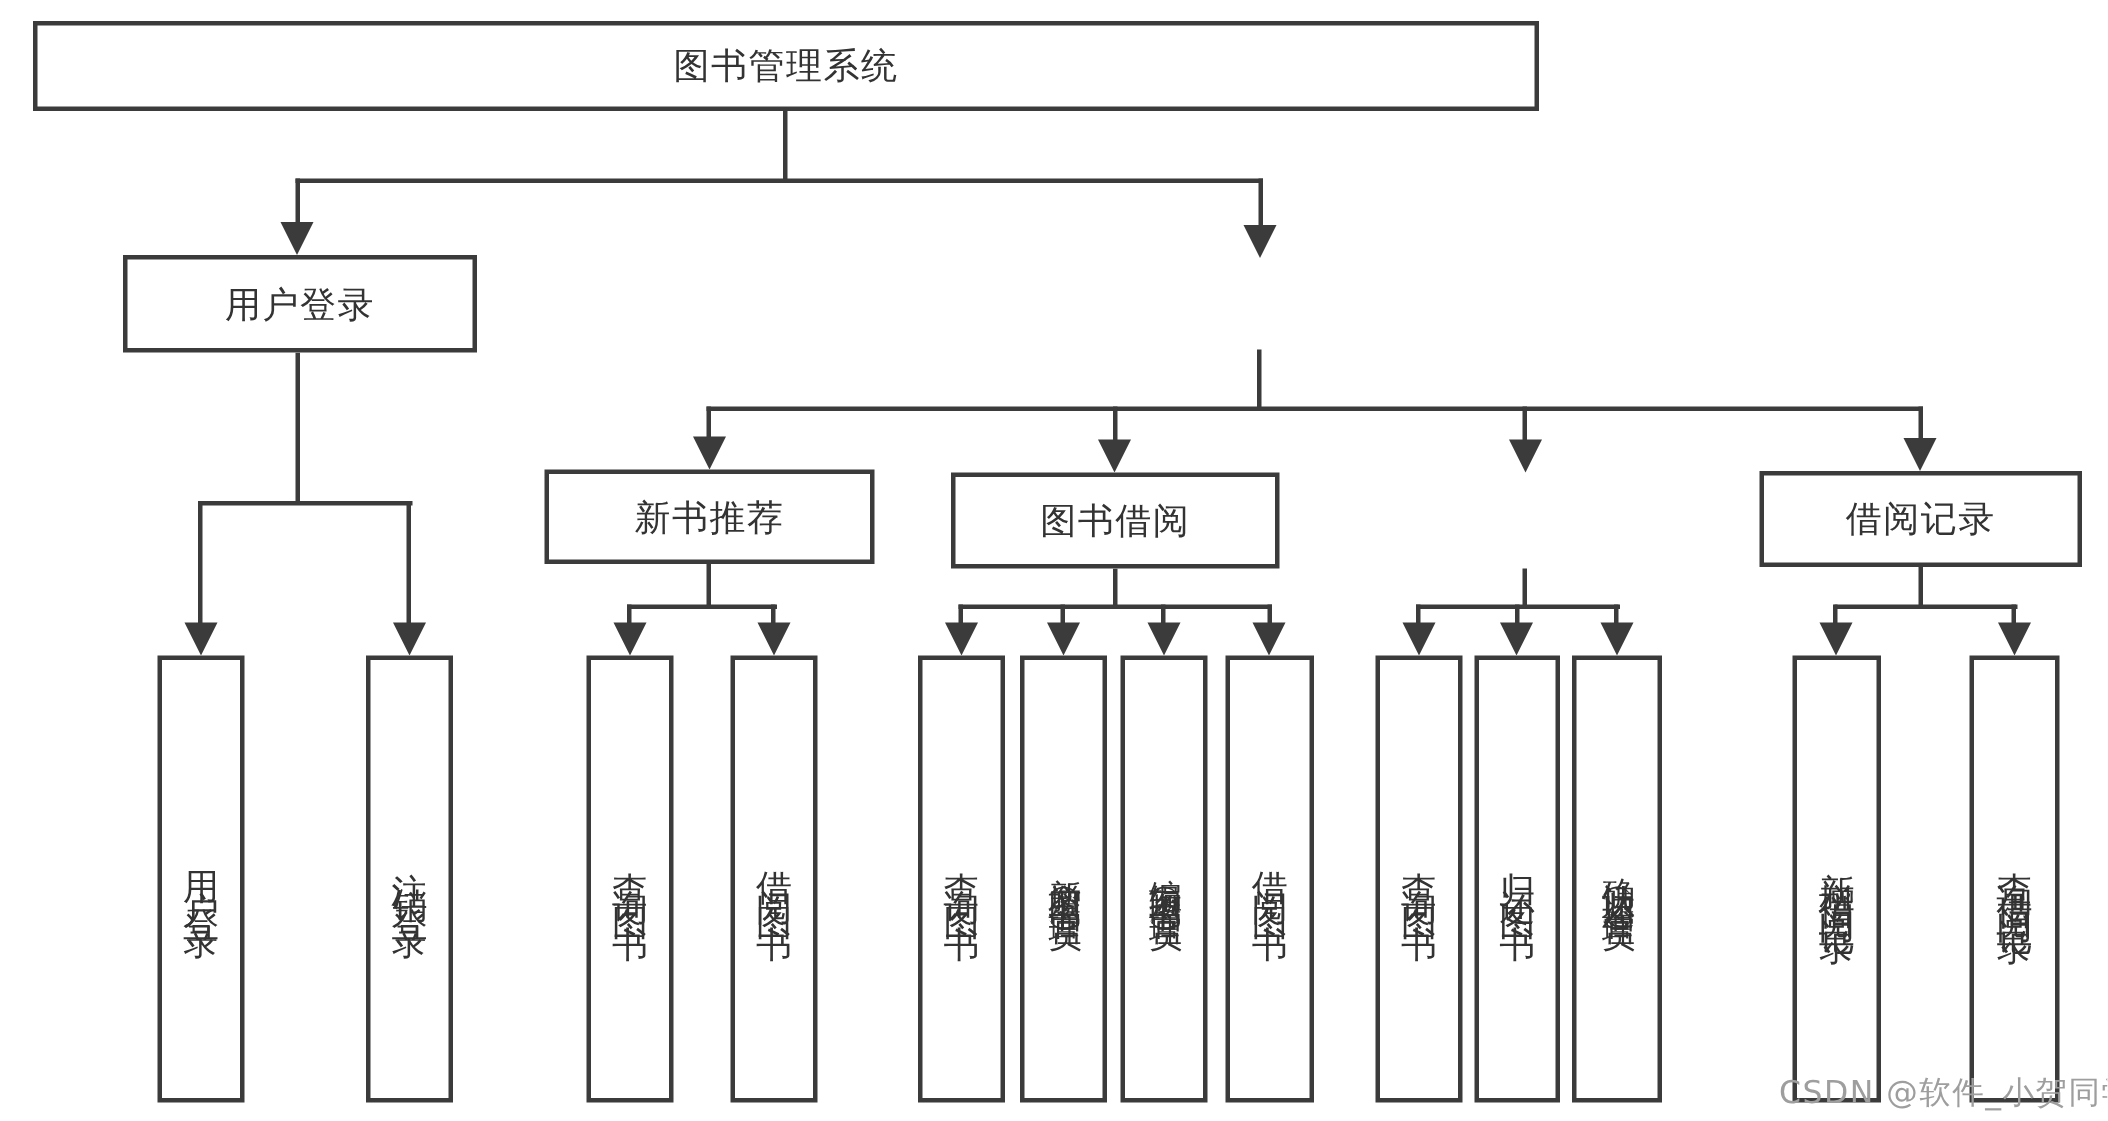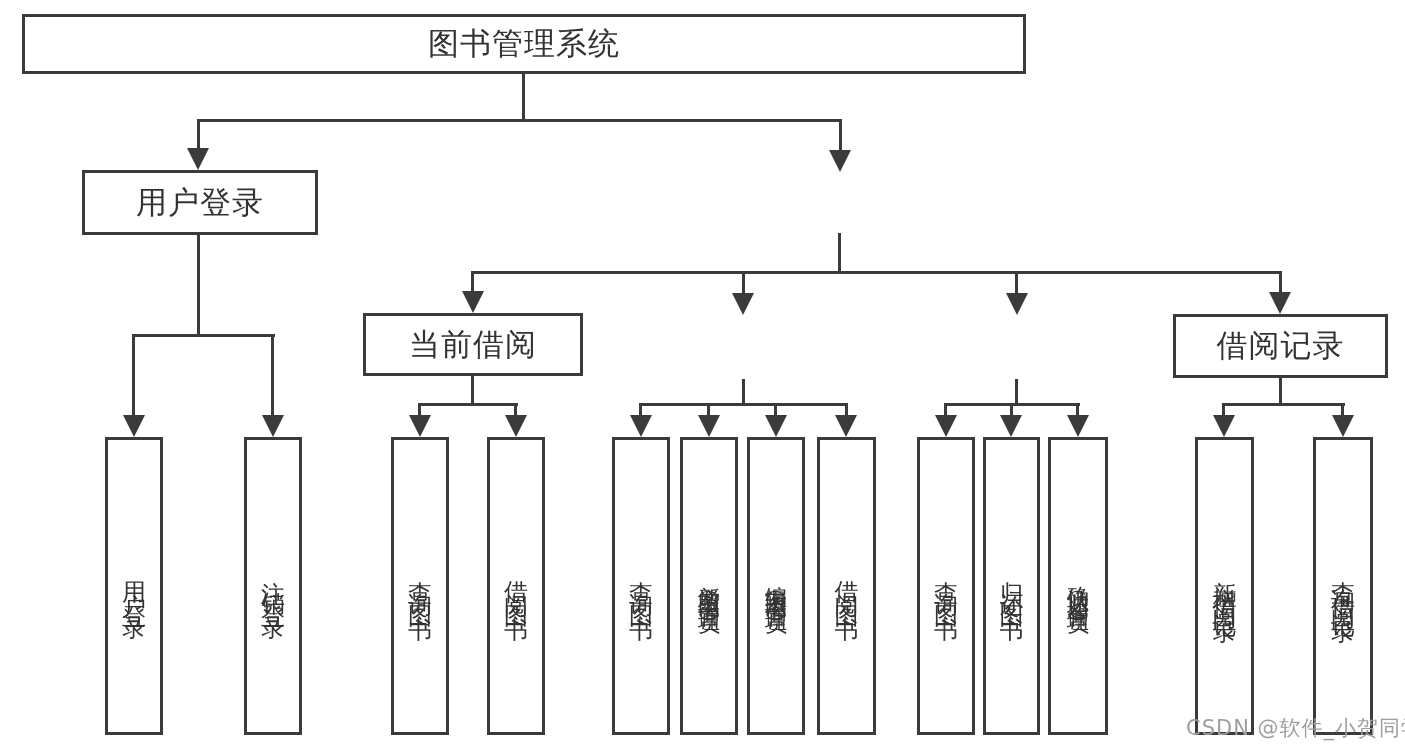--- a/index.html
+++ b/index.html
@@ -7,21 +7,21 @@
     position:relative; width:1405px; height:747px;
     background:#ffffff; overflow:hidden;
     font-family:"DejaVu Sans", sans-serif; color:#333333;
   }
   
   .box {
     position:absolute; box-sizing:border-box;
     background:#ffffff; border:3px solid #3b3b3b;
     display:flex; align-items:center; justify-content:center;
   }
-  .hlabel { font-size:31px; color:#333333; letter-spacing:1px; white-space:nowrap; }
+  .hlabel { font-size:24px; color:#333333; letter-spacing:1px; white-space:nowrap; }
   .leaf .vlabel {
     writing-mode:vertical-rl; text-orientation:mixed;
     font-size:24px; line-height:1; letter-spacing:12px; color:#333333;
   }
   .leaf.med .vlabel  { letter-spacing:8px; }
   .leaf.tight .vlabel{ font-size:22px; letter-spacing:4px; }
   
   .vl { position:absolute; width:3px; background:#3b3b3b; }
   .hl { position:absolute; height:3px; background:#3b3b3b; }
   .ah {
@@ -103,21 +103,24 @@
 
   <div class="box" style="left:22px; top:14px; width:1004px; height:60px;">
     <span class="hlabel">图书管理系统</span>
   </div>
 
   <div class="box" style="left:82px; top:170px; width:236px; height:65px;">
     <span class="hlabel">用户登录</span>
   </div>
 
   <div class="box" style="left:363px; top:313px; width:220px; height:63px;">
-    <span class="hlabel">当前借阅</span>
+    <span class="hlabel">新书推荐</span>
+  </div>
+  <div class="box" style="left:634px; top:315px; width:219px; height:64px;">
+    <span class="hlabel">图书借阅</span>
   </div>
   <div class="box" style="left:1173px; top:314px; width:215px; height:64px;">
     <span class="hlabel">借阅记录</span>
   </div>
 
   <div class="box leaf" style="left:105px; top:437px; width:58px; height:298px;">
     <span class="vlabel">用户登录</span>
   </div>
   <div class="box leaf" style="left:244px; top:437px; width:58px; height:298px;">
     <span class="vlabel">注销登录</span>

